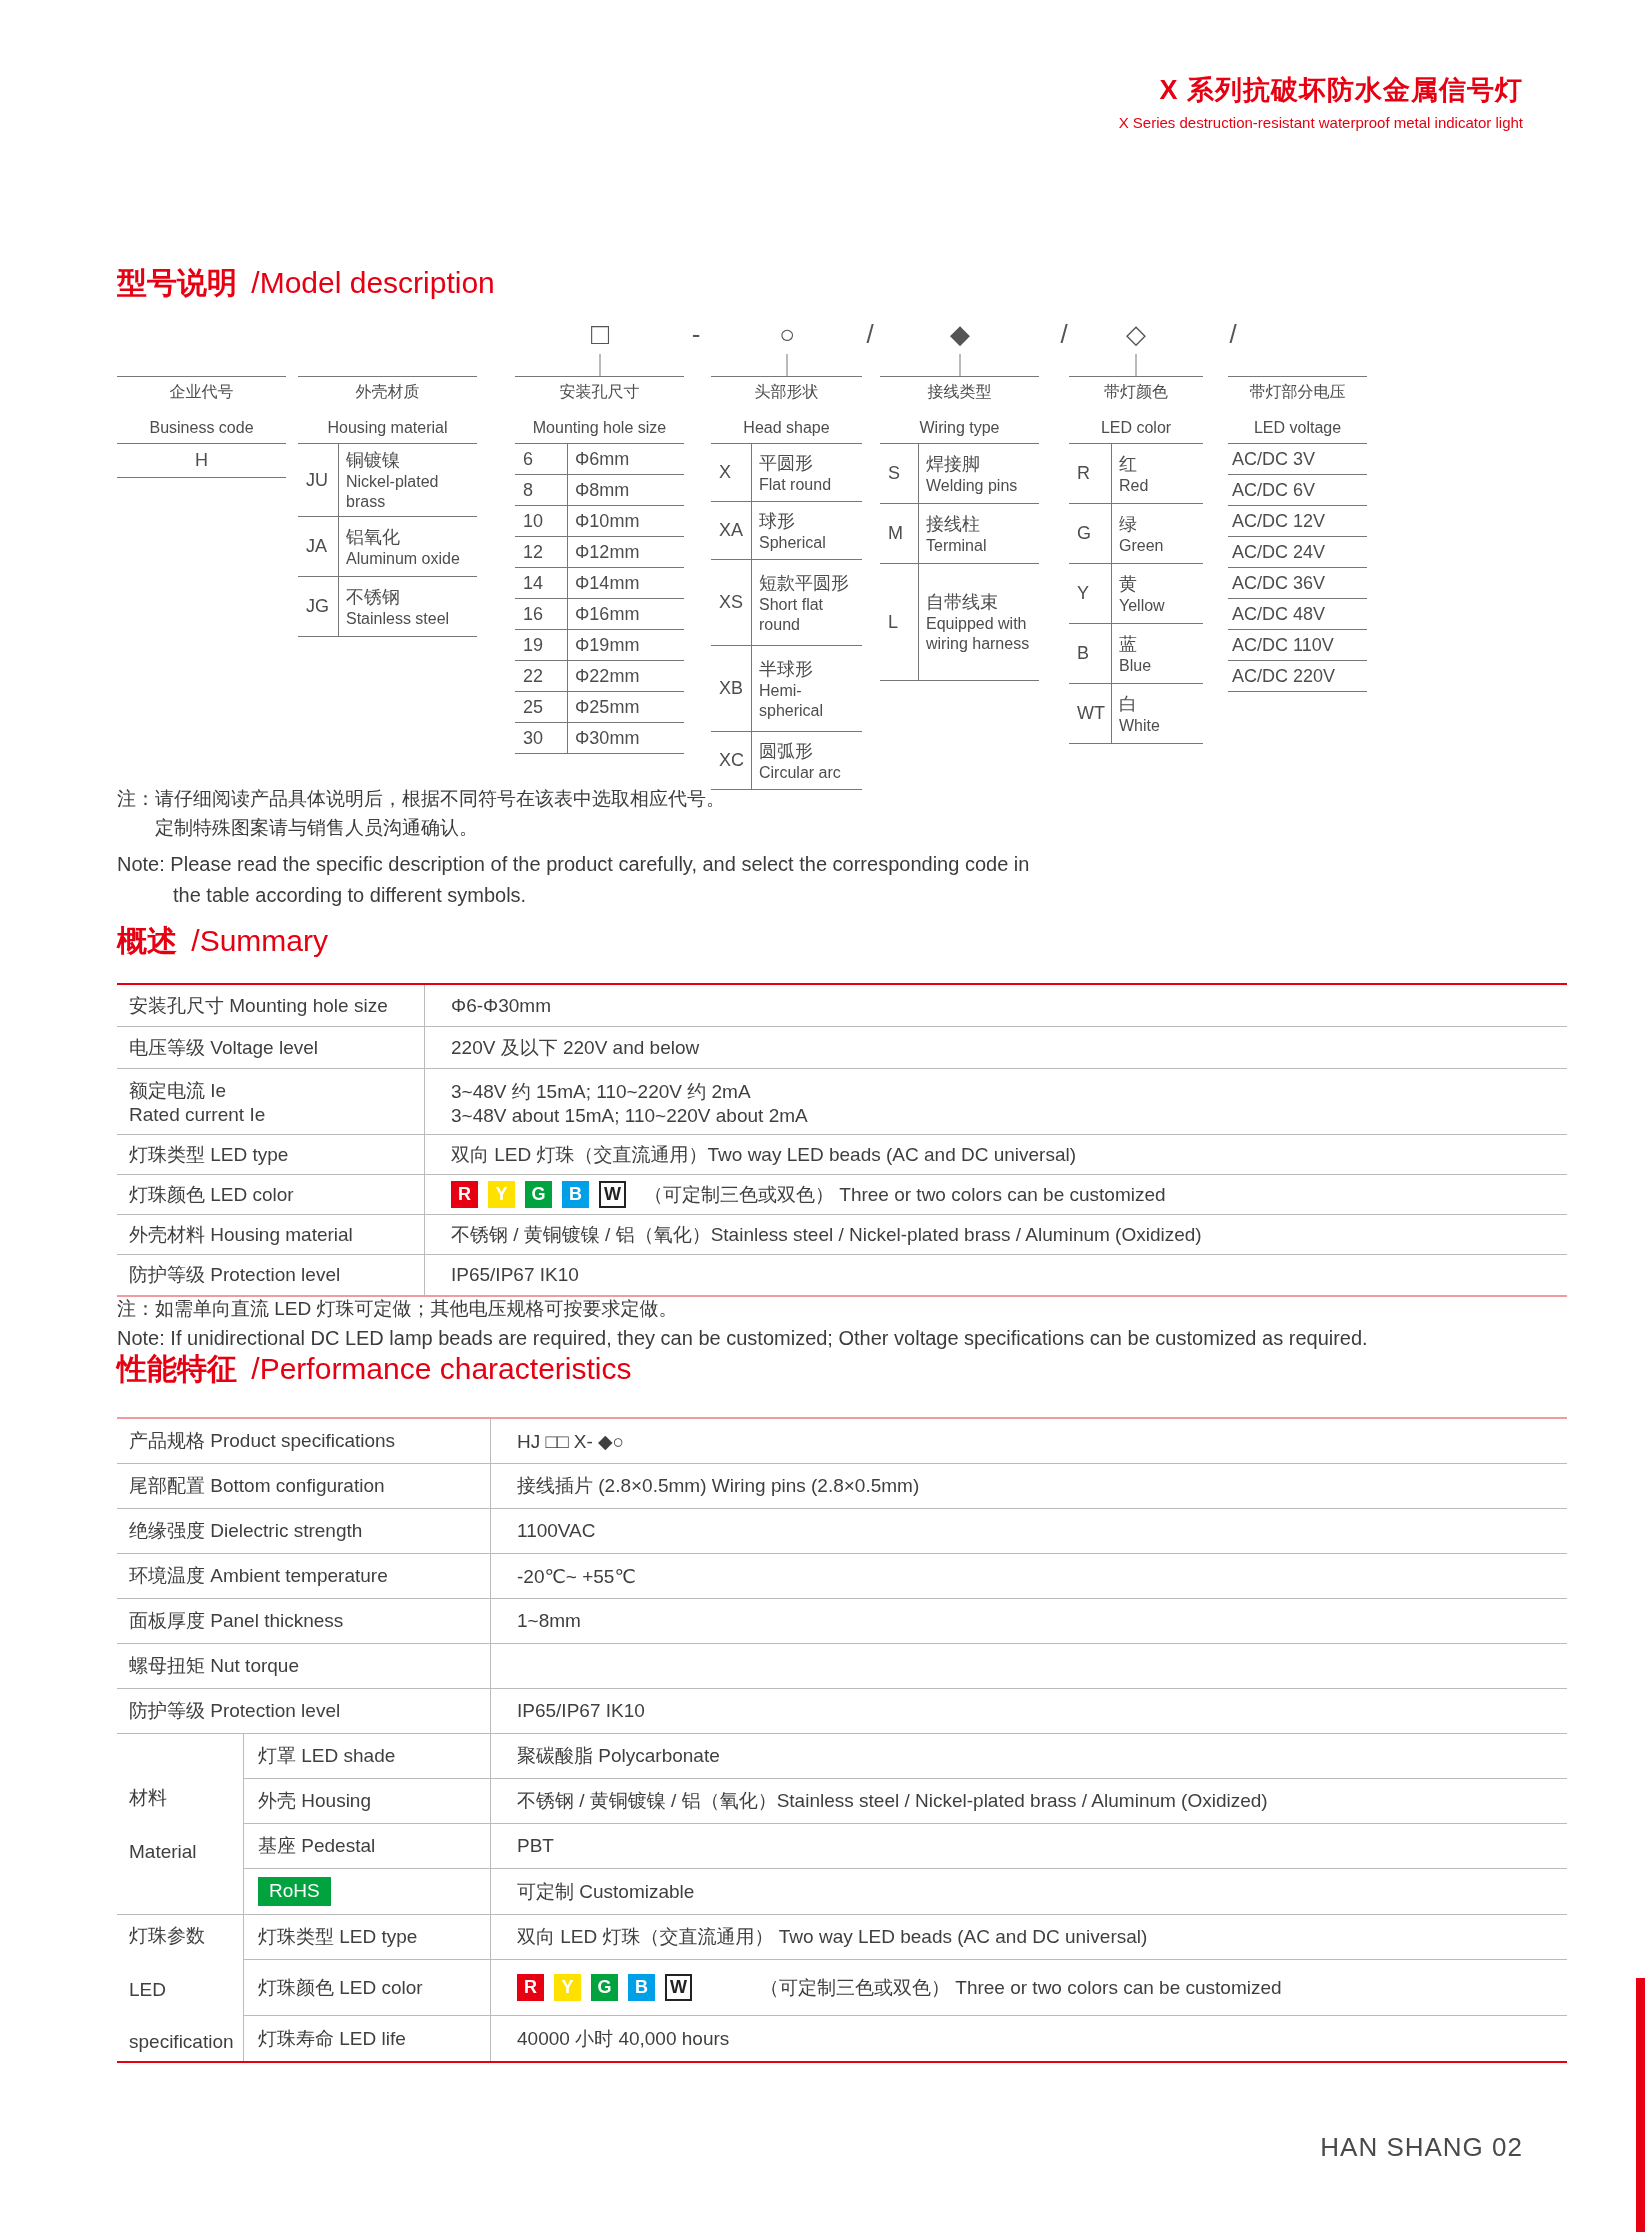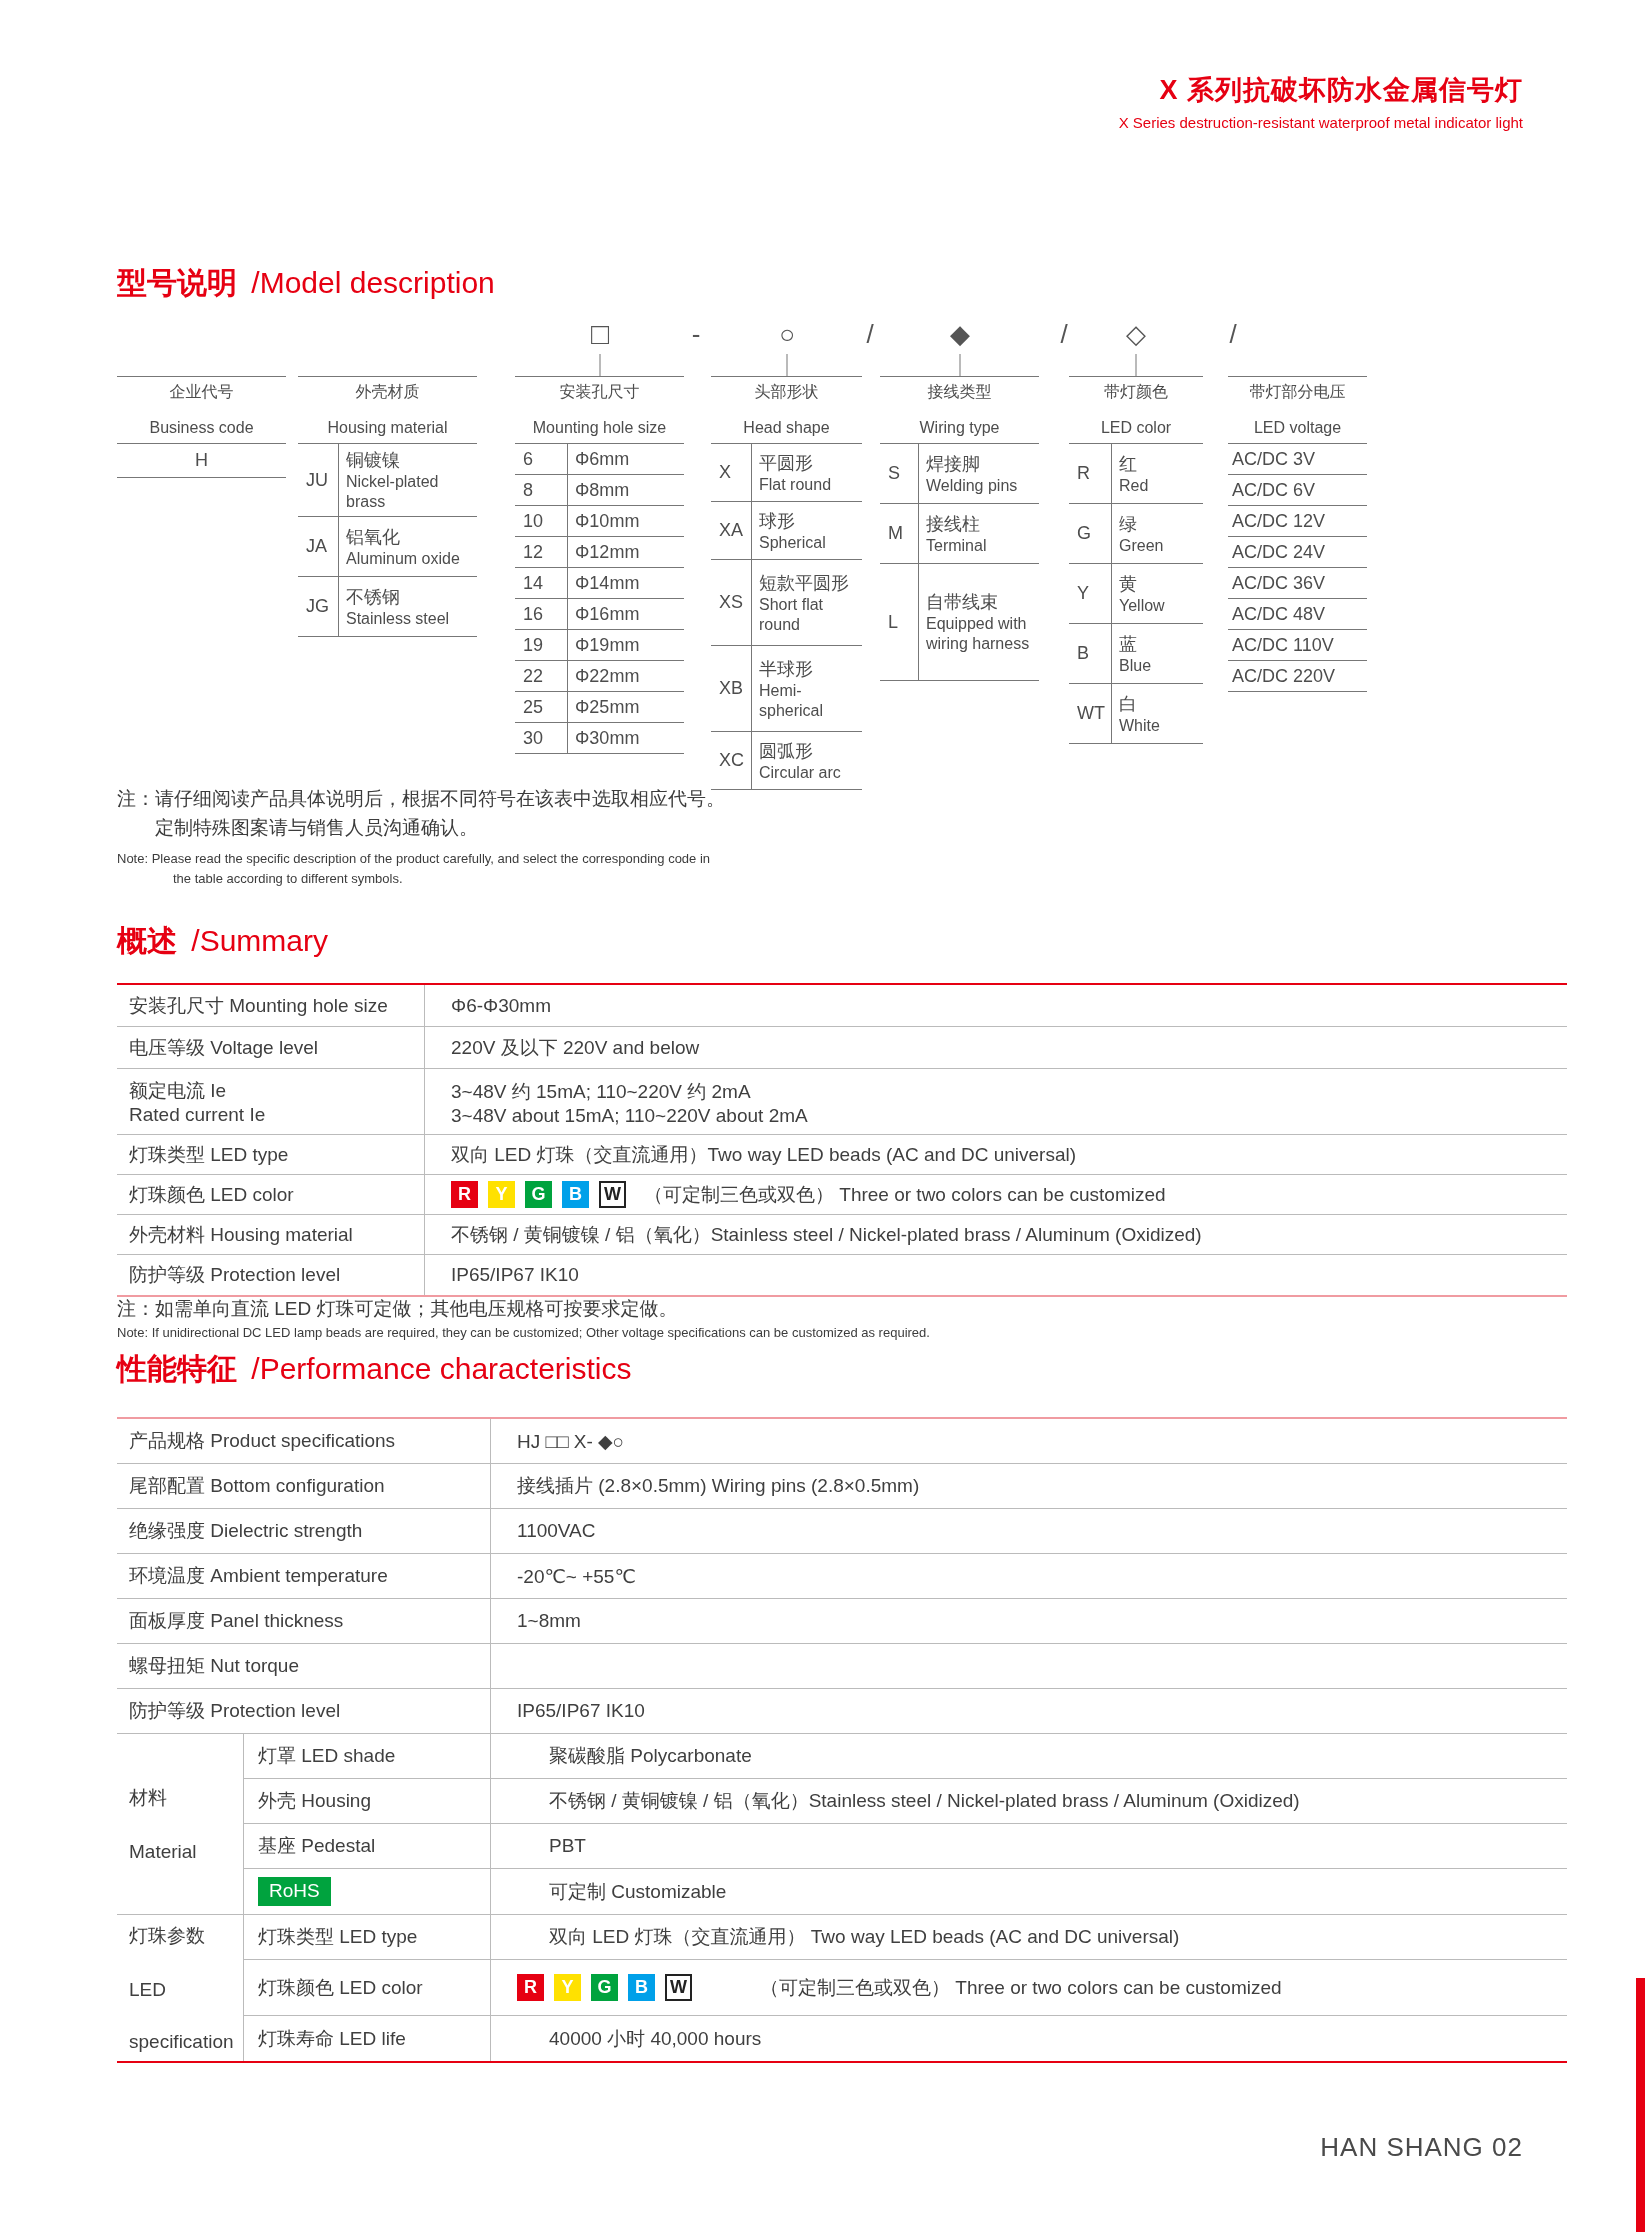--- a/index.html
+++ b/index.html
@@ -33,21 +33,21 @@
   .mrow .lbl .en { font-size:16px; line-height:1.25; }
   .mrow.single { height:31px; }
   .mrow.single .code { width:52px; }
   .mrow.center-only { justify-content:center; height:34px; }
   .vrow { height:31px; line-height:30px; border-bottom:1px solid #777; padding-left:4px; }
 
   
   .notes { position:absolute; left:117px; color:#3c3c3c; }
   .notes .n-cn { font-size:19px; line-height:1.55; }
   .notes .n-cn.indent { padding-left:38px; }
-  .notes .n-en { font-size:13px; line-height:1.55; }
+  .notes .n-en { font-size:20px; line-height:1.55; }
   .notes .n-en.indent { padding-left:56px; }
 
   
   .stable { position:absolute; left:117px; width:1450px; border-top:2px solid #e60012; border-bottom:2px solid #f09ba1; font-size:19px; }
   .srow { display:flex; border-bottom:1px solid #bbbbbb; align-items:center; }
   .srow:last-child { border-bottom:none; }
   .srow .s-label { flex:0 0 308px; padding:6px 8px 6px 12px; border-right:1px solid #bbbbbb; align-self:stretch; display:flex; flex-direction:column; justify-content:center; }
   .srow .s-value { flex:1 1 auto; padding:6px 8px 6px 26px; display:flex; align-items:center; flex-wrap:wrap; }
   .line2 { display:block; }
 
@@ -58,21 +58,21 @@
   .prow .p-label { flex:0 0 374px; padding:6px 8px 6px 12px; border-right:1px solid #bbbbbb; display:flex; flex-direction:column; justify-content:center; }
   .prow .p-value { flex:1 1 auto; padding:6px 8px 6px 26px; display:flex; align-items:center; flex-wrap:wrap; }
   .prow.h45 { min-height:45px; }
   .pgroup { display:flex; border-bottom:1px solid #bbbbbb; }
   .pgroup .g-label { flex:0 0 127px; border-right:1px solid #bbbbbb; padding:6px 6px 6px 12px; display:flex; flex-direction:column; justify-content:center;gap:30px; }
   .pgroup .g-rows { flex:1 1 auto; display:flex; flex-direction:column; }
   .grow { display:flex; border-bottom:1px solid #bbbbbb; align-items:stretch; }
   .grow:last-child { border-bottom:none; }
   .grow .g-sub { flex:0 0 247px; border-right:1px solid #bbbbbb; padding:6px 8px 6px 14px; display:flex; flex-direction:column; justify-content:center; }
   .grow .g-val { flex:1 1 auto; padding:6px 8px 6px 26px; display:flex; align-items:center; flex-wrap:wrap; }
-  .grow.h45 { min-height:45px;gap:32px; }
+  .grow.h45 { min-height:45px; }
   .grow.h60 { min-height:60px; }
 
   
   .swatches { display:inline-flex; gap:10px; margin-right:18px; }
   .sw { width:27px; height:27px; display:flex; align-items:center; justify-content:center; font-size:18px; font-weight:bold; color:#fff; }
   .sw-r { background:#e60012; }
   .sw-y { background:#ffe100; }
   .sw-g { background:#00a33e; }
   .sw-b { background:#00a0e9; }
   .sw-w { background:#ffffff; color:#222; border:2px solid #222; }

